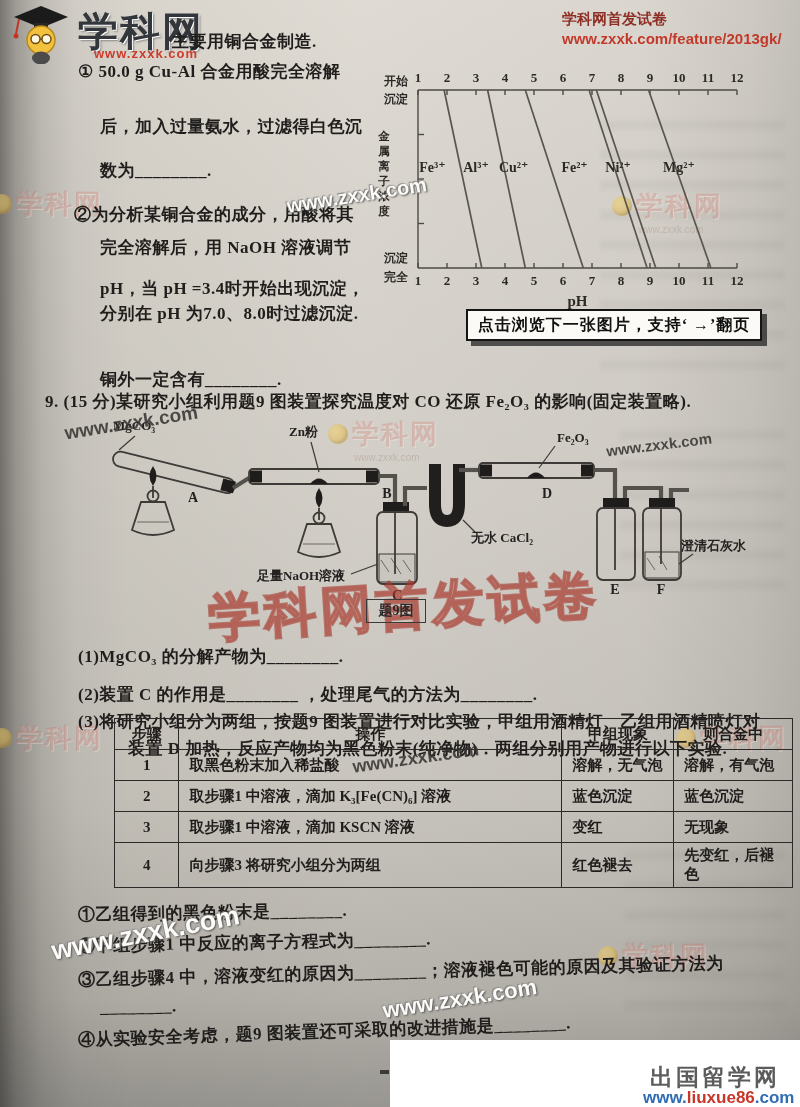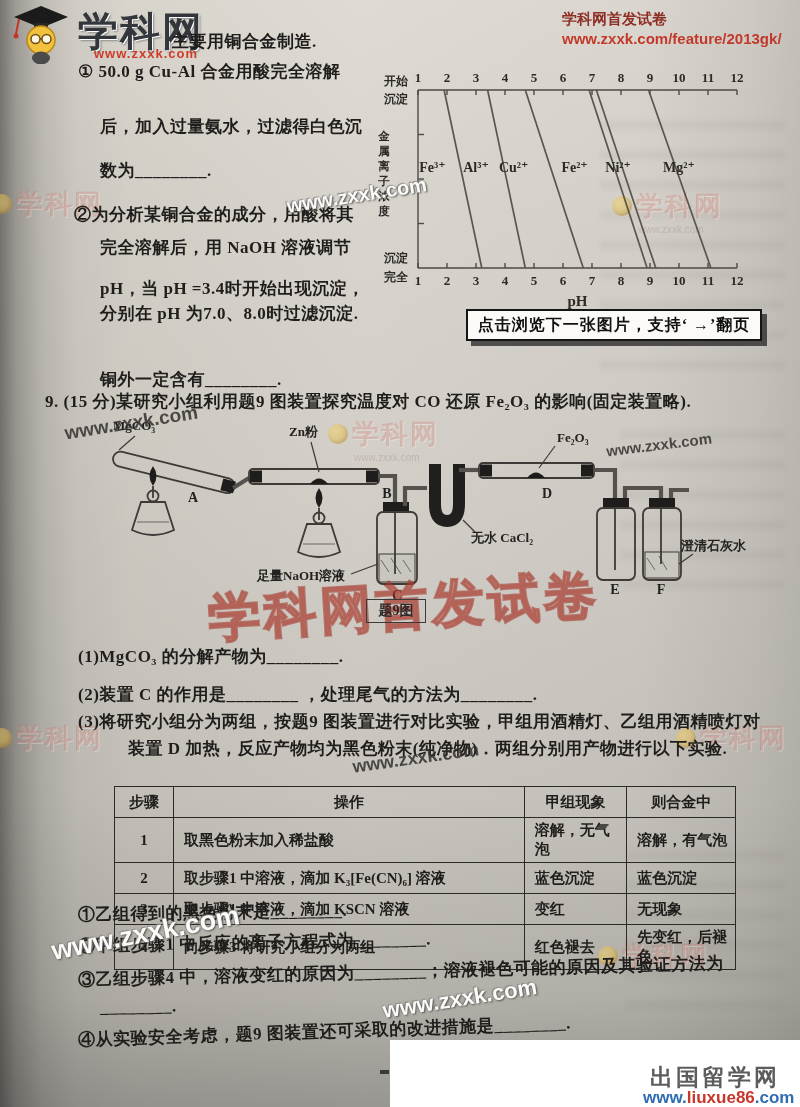--- a/index.html
+++ b/index.html
@@ -38,21 +38,21 @@
 
   
   .banner{position:absolute;left:208px;top:572px;font-size:52px;font-weight:800;letter-spacing:4px;
     color:rgba(200,85,68,.34);-webkit-text-stroke:2px rgba(160,48,36,.55);
     transform:rotate(-3.5deg);white-space:nowrap;font-family:"Liberation Sans","DejaVu Sans",sans-serif;}
 
   .figcap{position:absolute;left:366px;top:599px;width:58px;height:22px;border:1.6px solid #3a3a3a;
     font-size:14px;font-weight:700;color:#2a2a2a;display:flex;align-items:center;justify-content:center;}
 
   
-  .exp-table{position:absolute;left:114px;top:786px;width:622px;border-collapse:collapse;
+  .exp-table{position:absolute;left:114px;top:718px;width:679px;border-collapse:collapse;
     font-size:15px;font-weight:700;color:#201e1c;}
   .exp-table th,.exp-table td{border:1.6px solid #2b2a28;padding:3px 6px;height:24px;background:transparent;}
   .exp-table th{text-align:center;}
   .exp-table td.c{text-align:center;}
   .exp-table td.l{text-align:left;padding-left:10px;}
 
   
   .wm{position:absolute;white-space:nowrap;font-family:"Liberation Sans","DejaVu Sans",sans-serif;font-weight:700;}
   .wm-light{color:#fbfbf9;text-shadow:1px 1px 2px #5a5855,-1px -1px 1px #8a8885;}
   .wm-dark{color:rgba(50,48,46,.85);}

